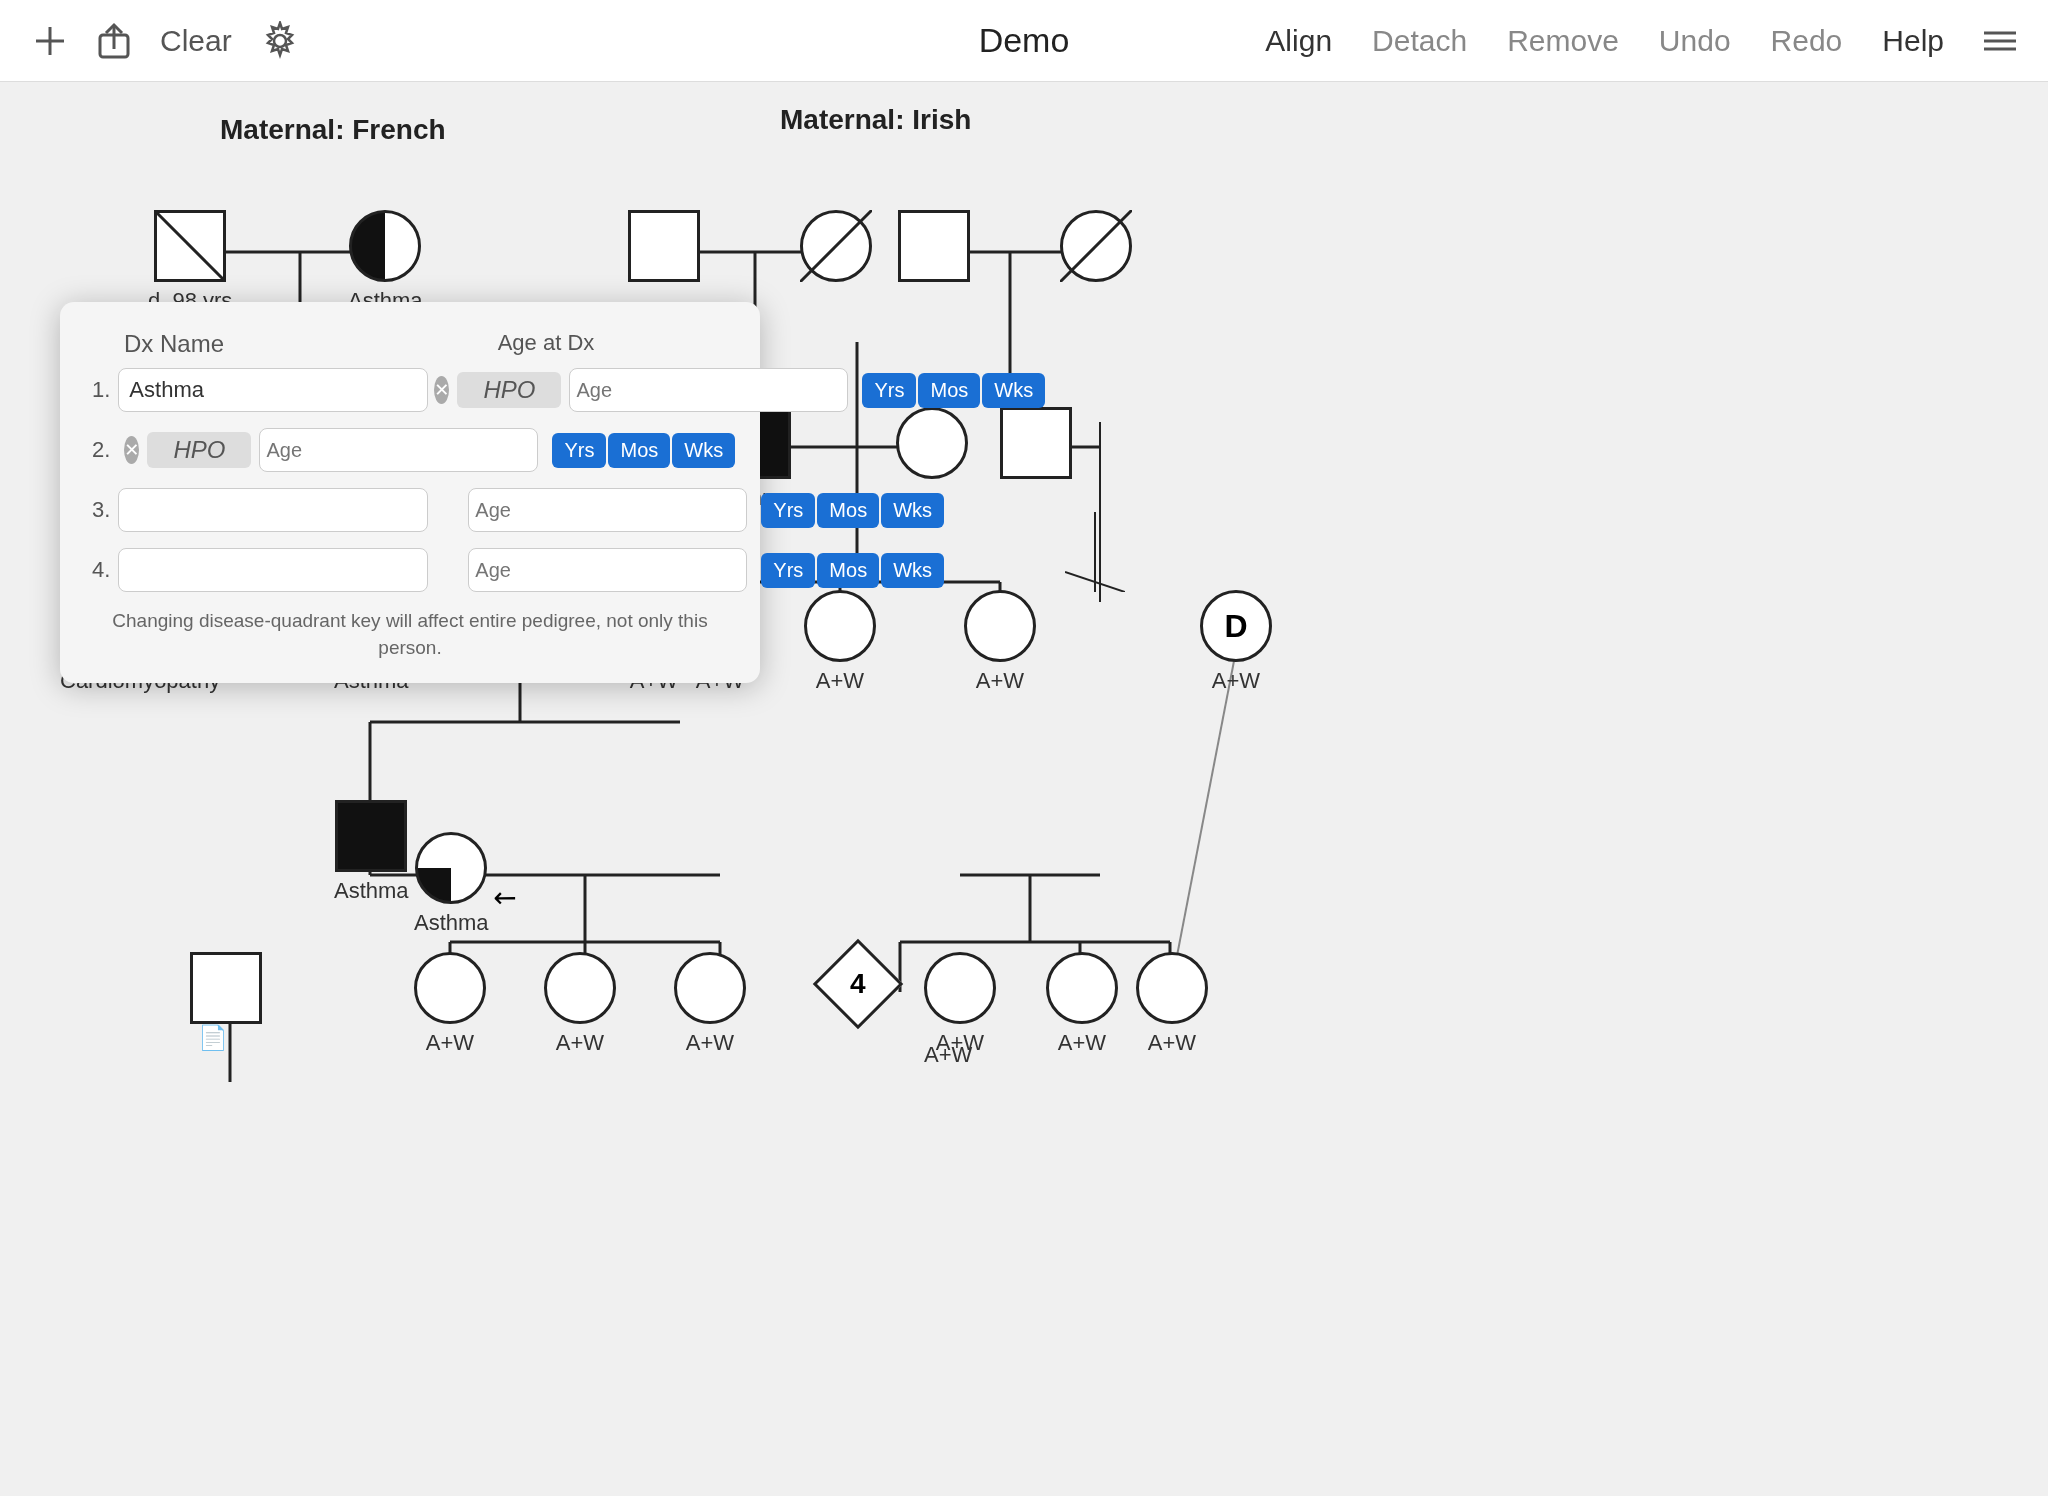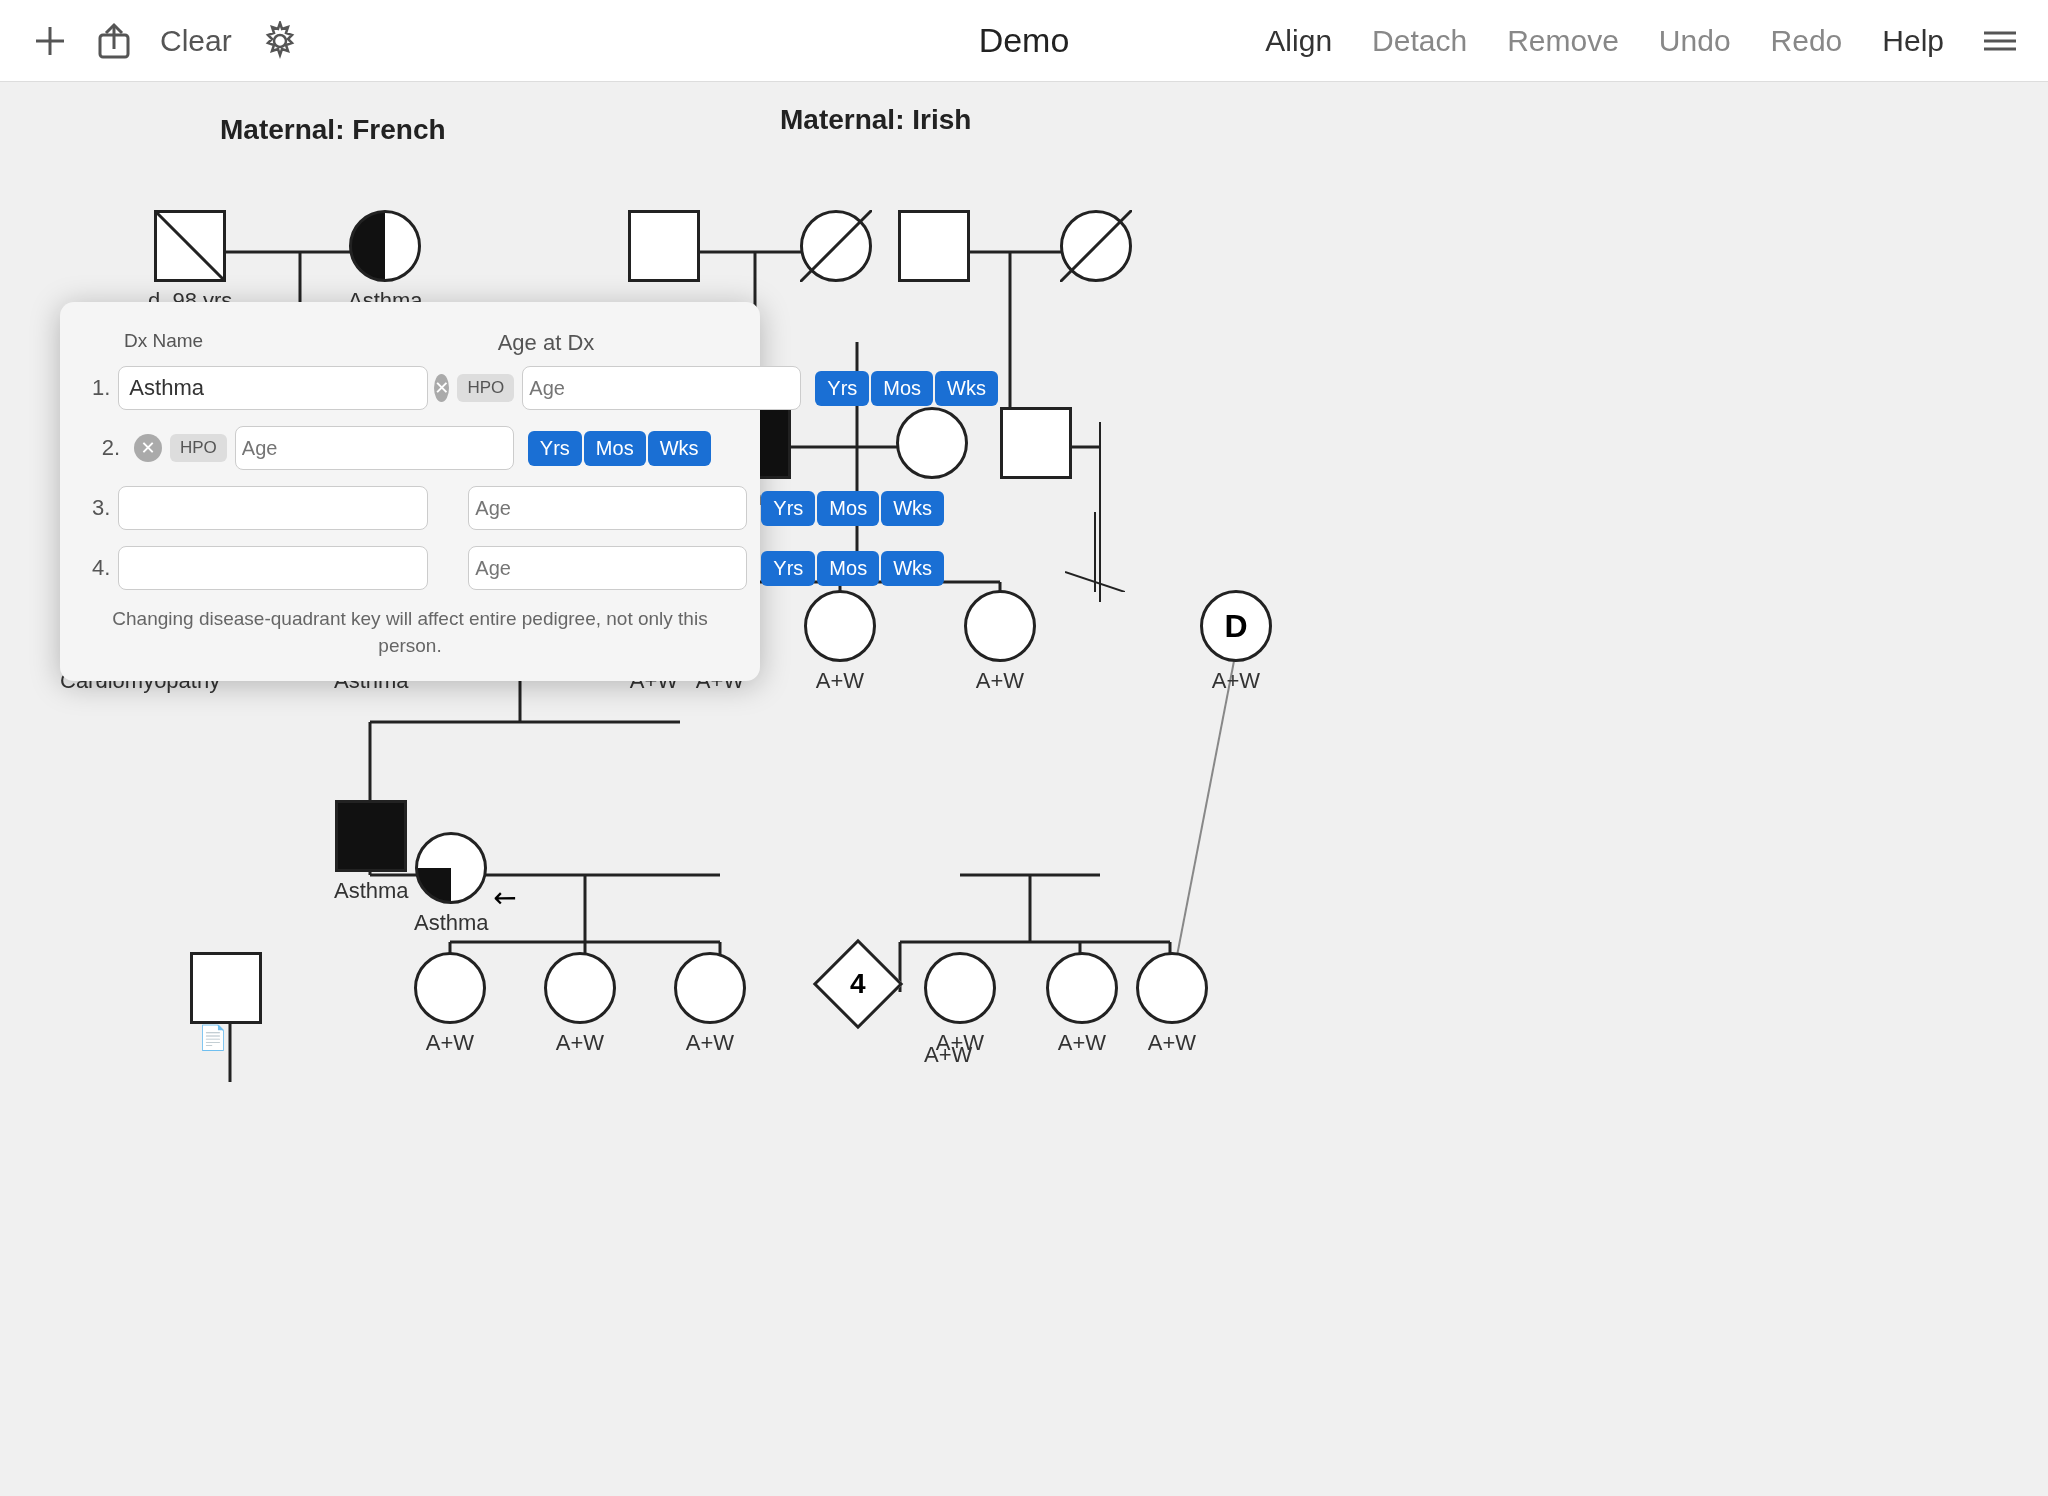--- a/index.html
+++ b/index.html
@@ -160,21 +160,21 @@
       box-shadow: 0 4px 30px rgba(0,0,0,0.25);
       padding: 28px 32px 22px 32px;
       z-index: 200;
     }
     .popup-headers {
       display: flex;
       margin-bottom: 10px;
       padding-left: 24px;
     }
     .popup-header-dxname {
-      font-size: 19px;
+      font-size: 24px;
       color: #555;
       flex: 0 0 240px;
       margin-left: 8px;
     }
     .popup-header-age {
       font-size: 22px;
       color: #555;
       flex: 1;
       text-align: center;
     }
@@ -206,25 +206,26 @@
       background: #aaa;
       color: white;
       font-size: 18px;
       display: flex; align-items: center; justify-content: center;
       margin-left: 6px;
       cursor: pointer;
     }
     .popup-hpo-btn {
       background: #ddd;
       border-radius: 6px;
-      padding: 4px 10px;
-      font-size: 17px;
+      padding: 4px 26px;
+      font-size: 24px;
       color: #555;
       margin-left: 8px;
       cursor: pointer;
+      font-style: italic;
     }
     .popup-age-field {
       flex: 0 0 60px;
       height: 44px;
       border: 1px solid #ccc;
       border-radius: 8px;
       background: white;
       font-size: 20px;
       padding: 0 6px;
       color: #aaa;

